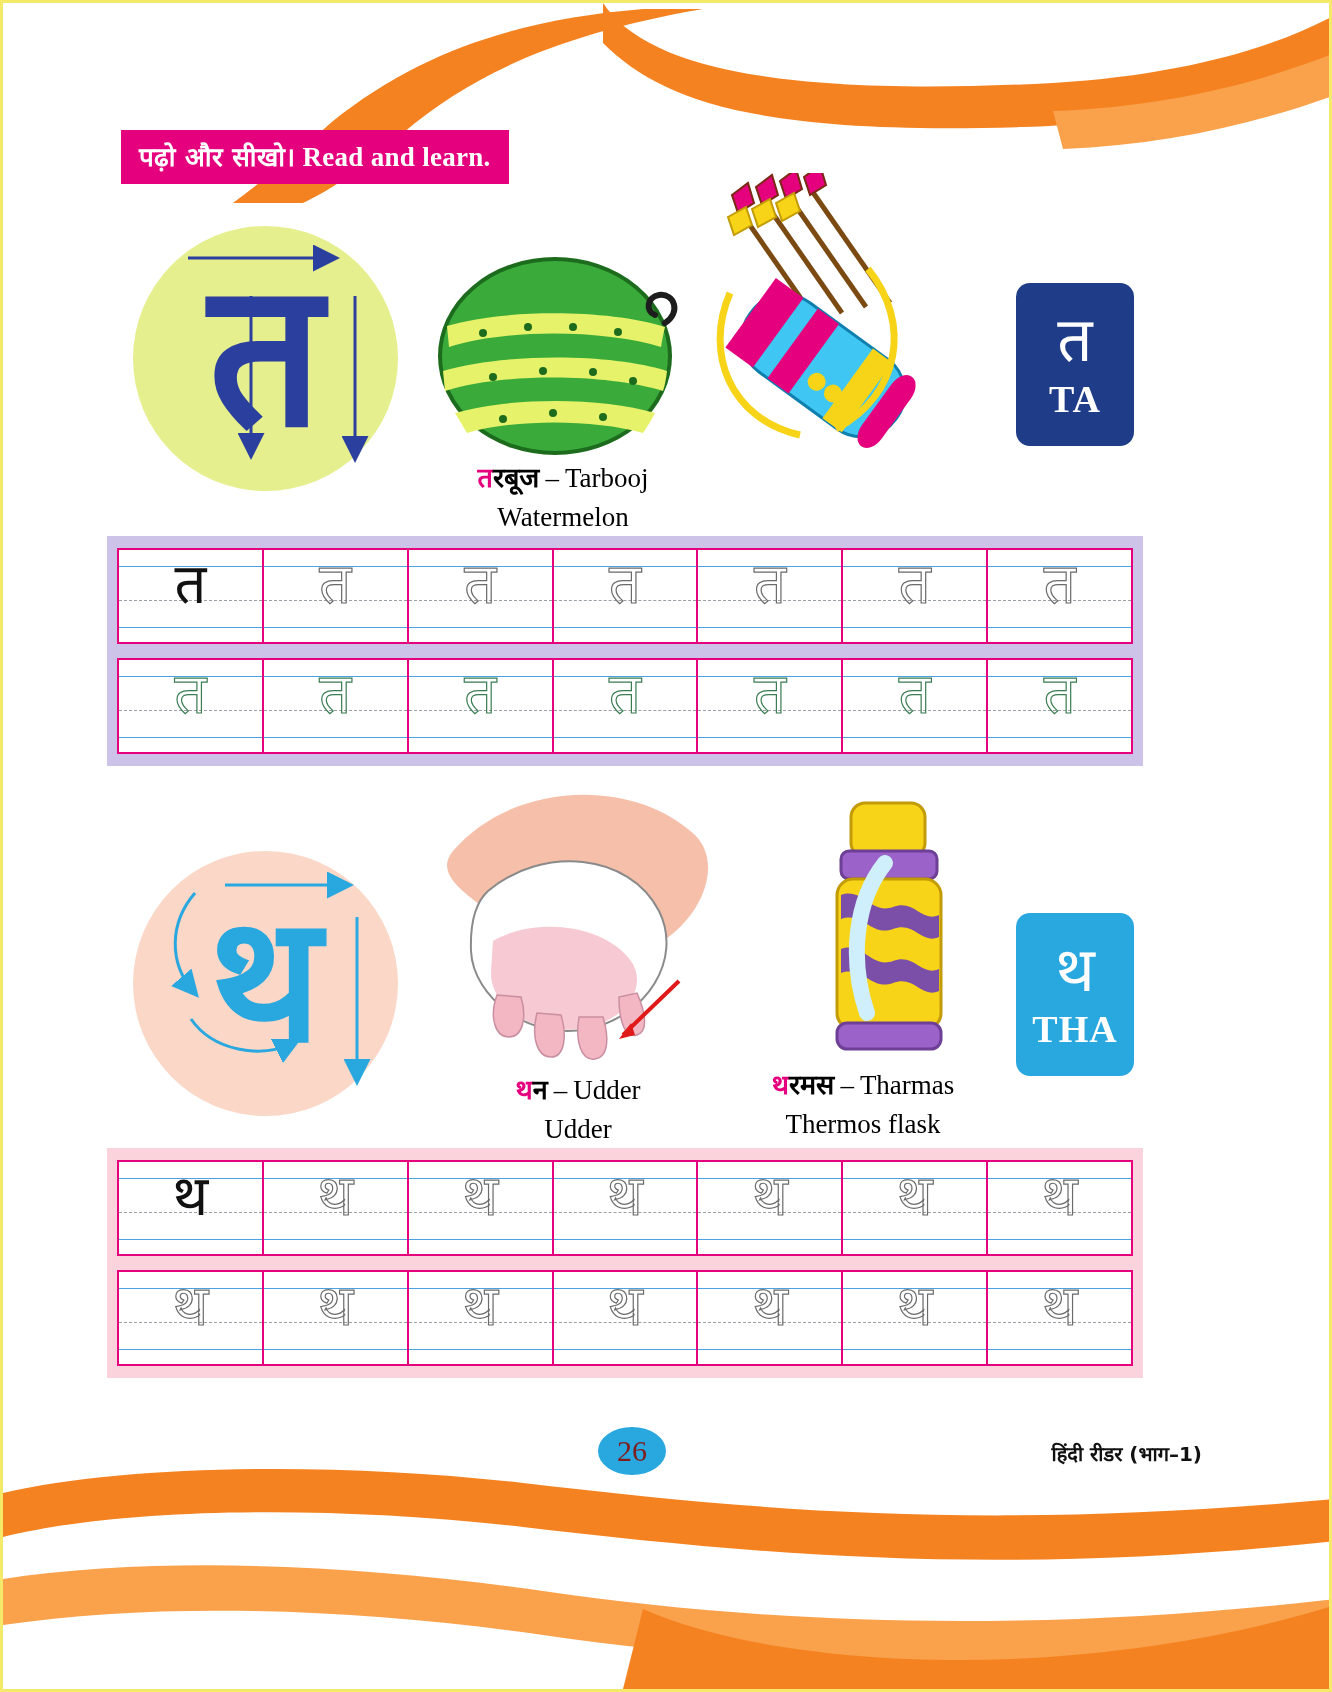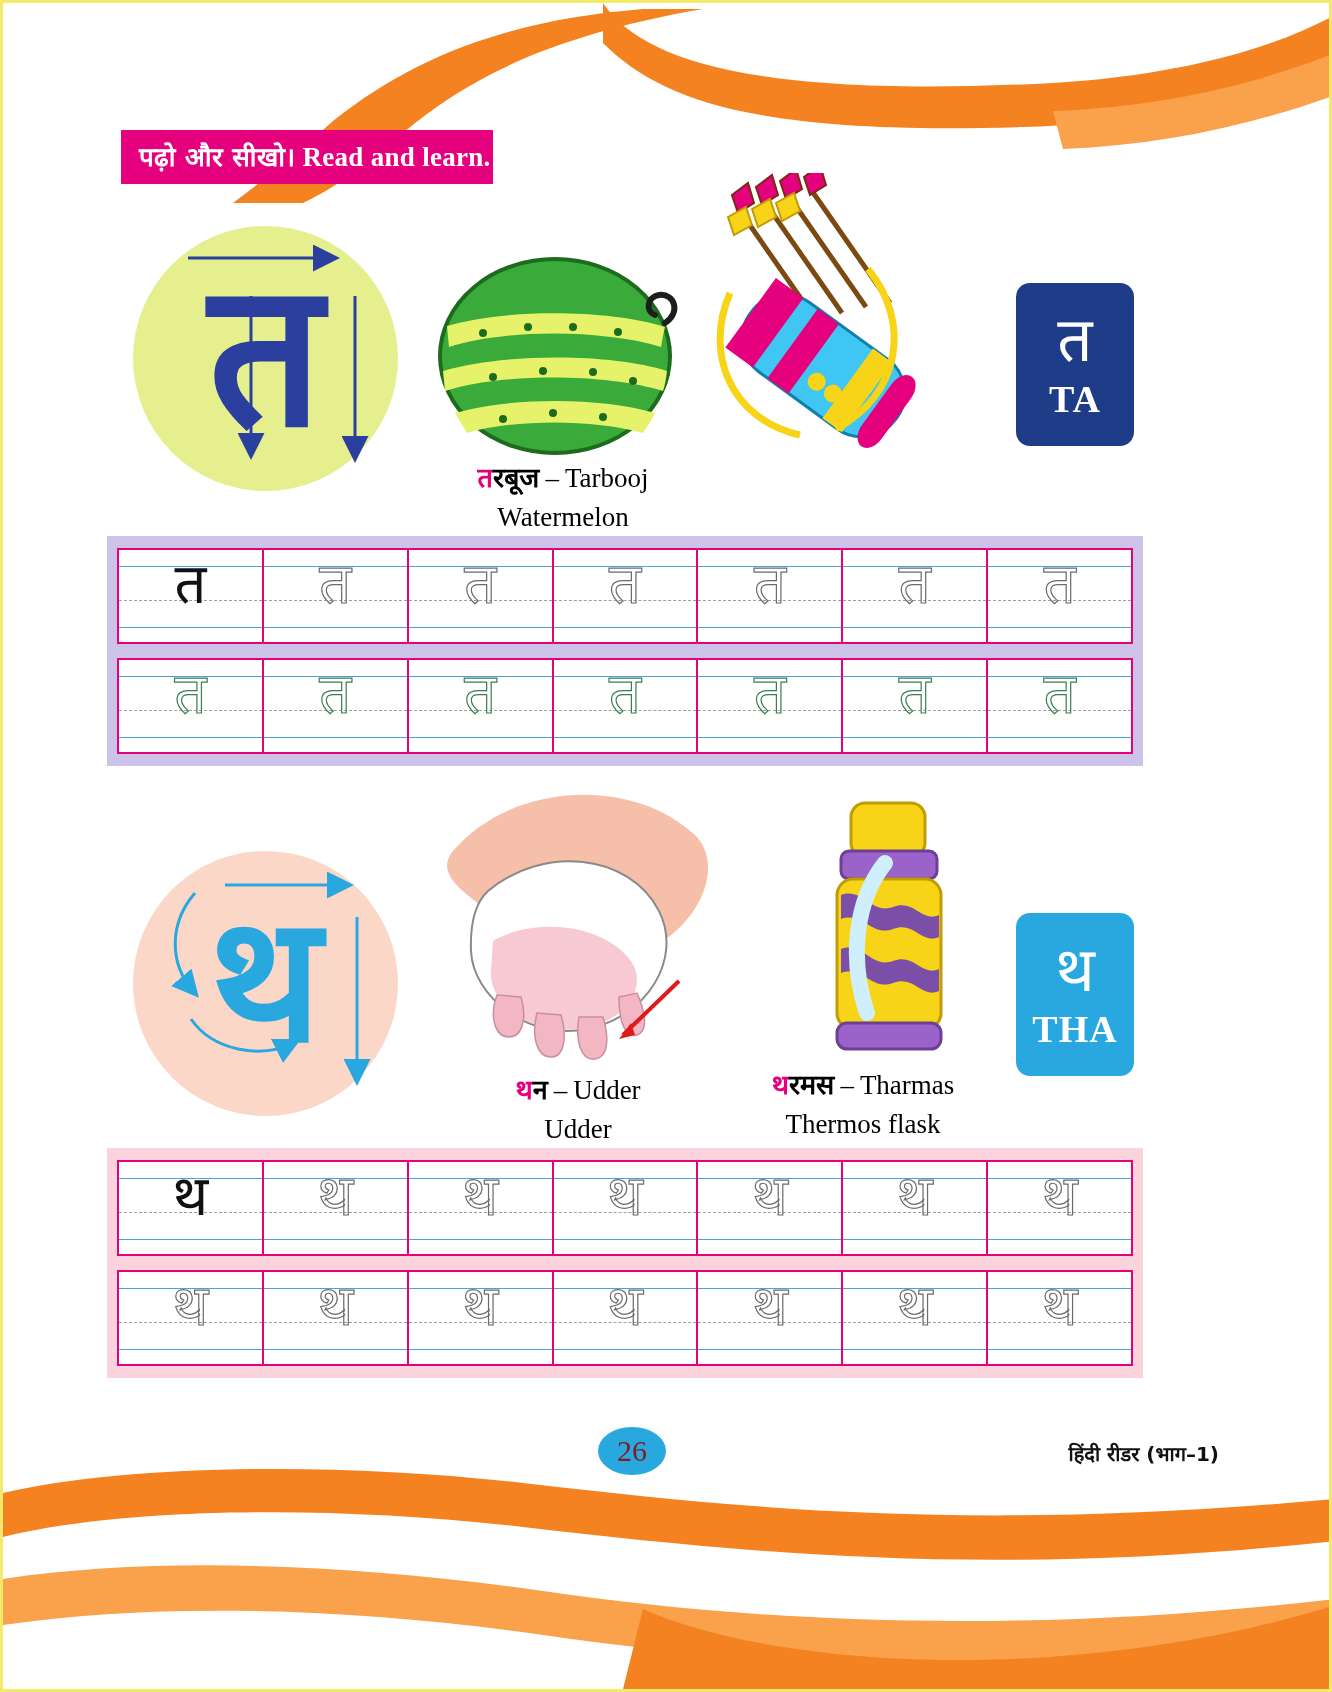--- a/index.html
+++ b/index.html
@@ -30,21 +30,21 @@
   .swoosh-top { top: 0; left: 0; width: 1332px; height: 200px; }
   .swoosh-bottom { bottom: 0; left: 0; width: 1332px; height: 230px; }
 
   
   .banner {
     position: absolute;
     left: 118px;
     top: 127px;
     background: #e5007d;
     color: #ffffff;
-    padding: 8px 2px 10px 18px;
+    padding: 8px 18px 10px 18px;
     font-size: 27px;
     font-weight: bold;
     letter-spacing: 0.3px;
     white-space: nowrap;
     text-align: right;
   }
   .banner .hin { font-family: "DejaVu Sans", sans-serif; font-size: 26px; }
   .banner .eng { font-family: "Liberation Serif", serif; font-size: 27px; }
 
   
@@ -192,21 +192,21 @@
     background: #29a8e0;
     color: #7f1d1d;
     font-family: "Liberation Serif", serif;
     font-size: 30px;
     display: flex;
     align-items: center;
     justify-content: center;
   }
   .footer-label {
     position: absolute;
-    right: 110px;
+    right: 127px;
     top: 1437px;
     font-family: "DejaVu Sans", sans-serif;
     font-size: 20px;
     font-weight: bold;
     color: #111111;
     white-space: nowrap;
     margin-left: 48px;
   }
 </style>
 </head>

